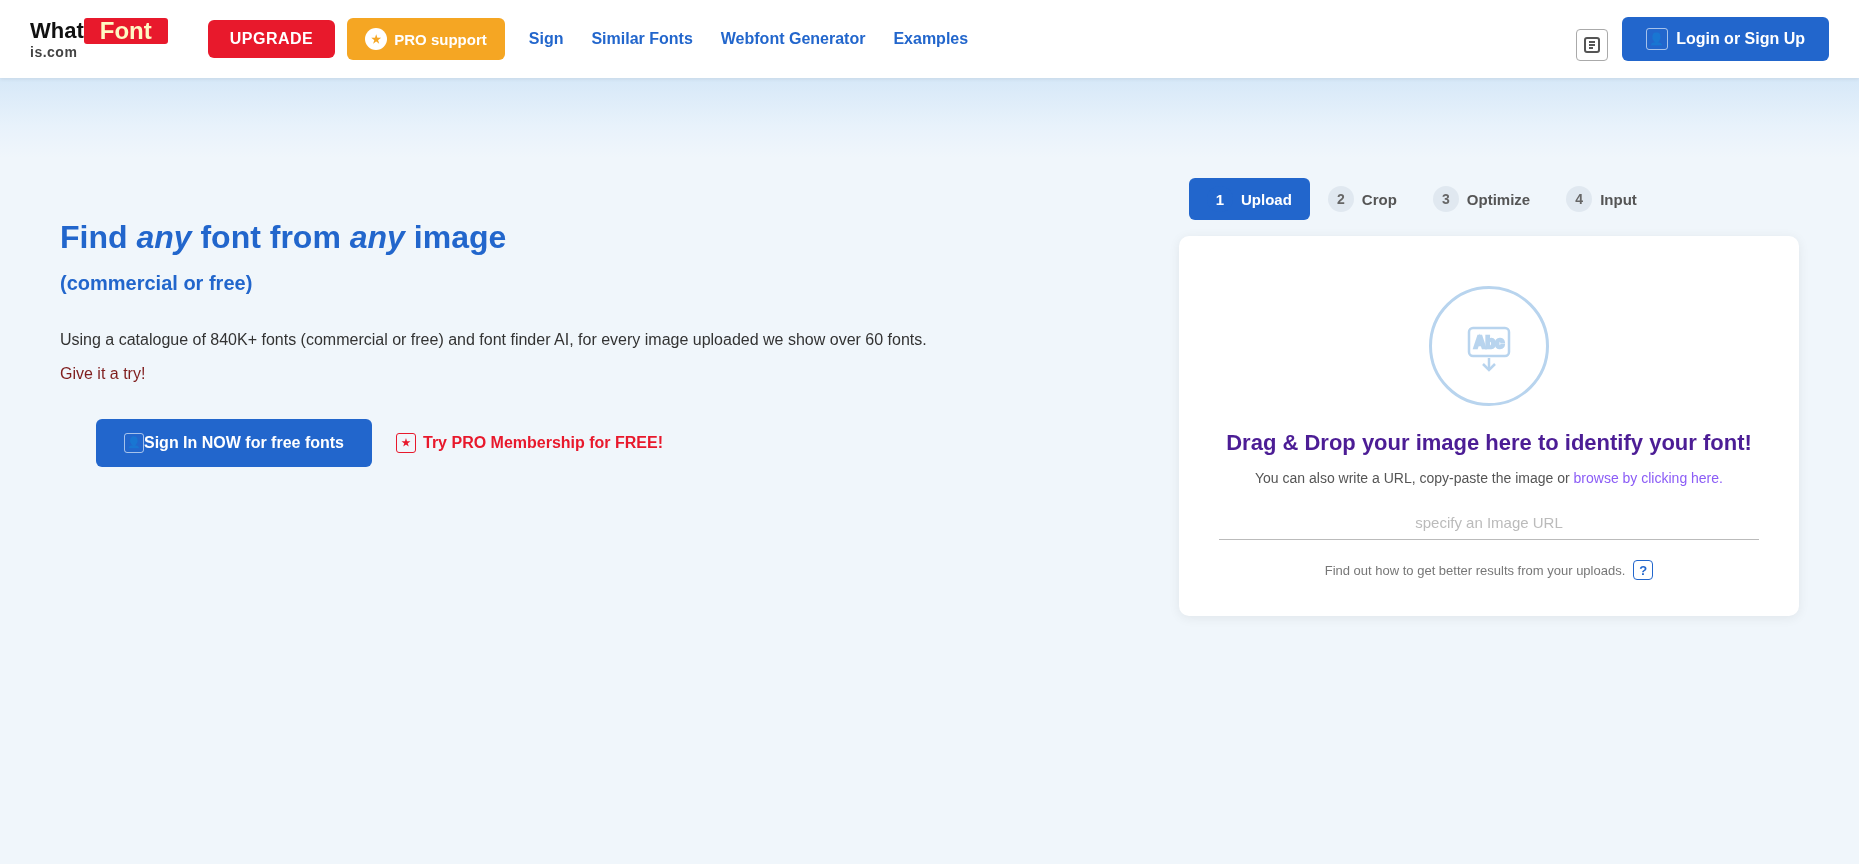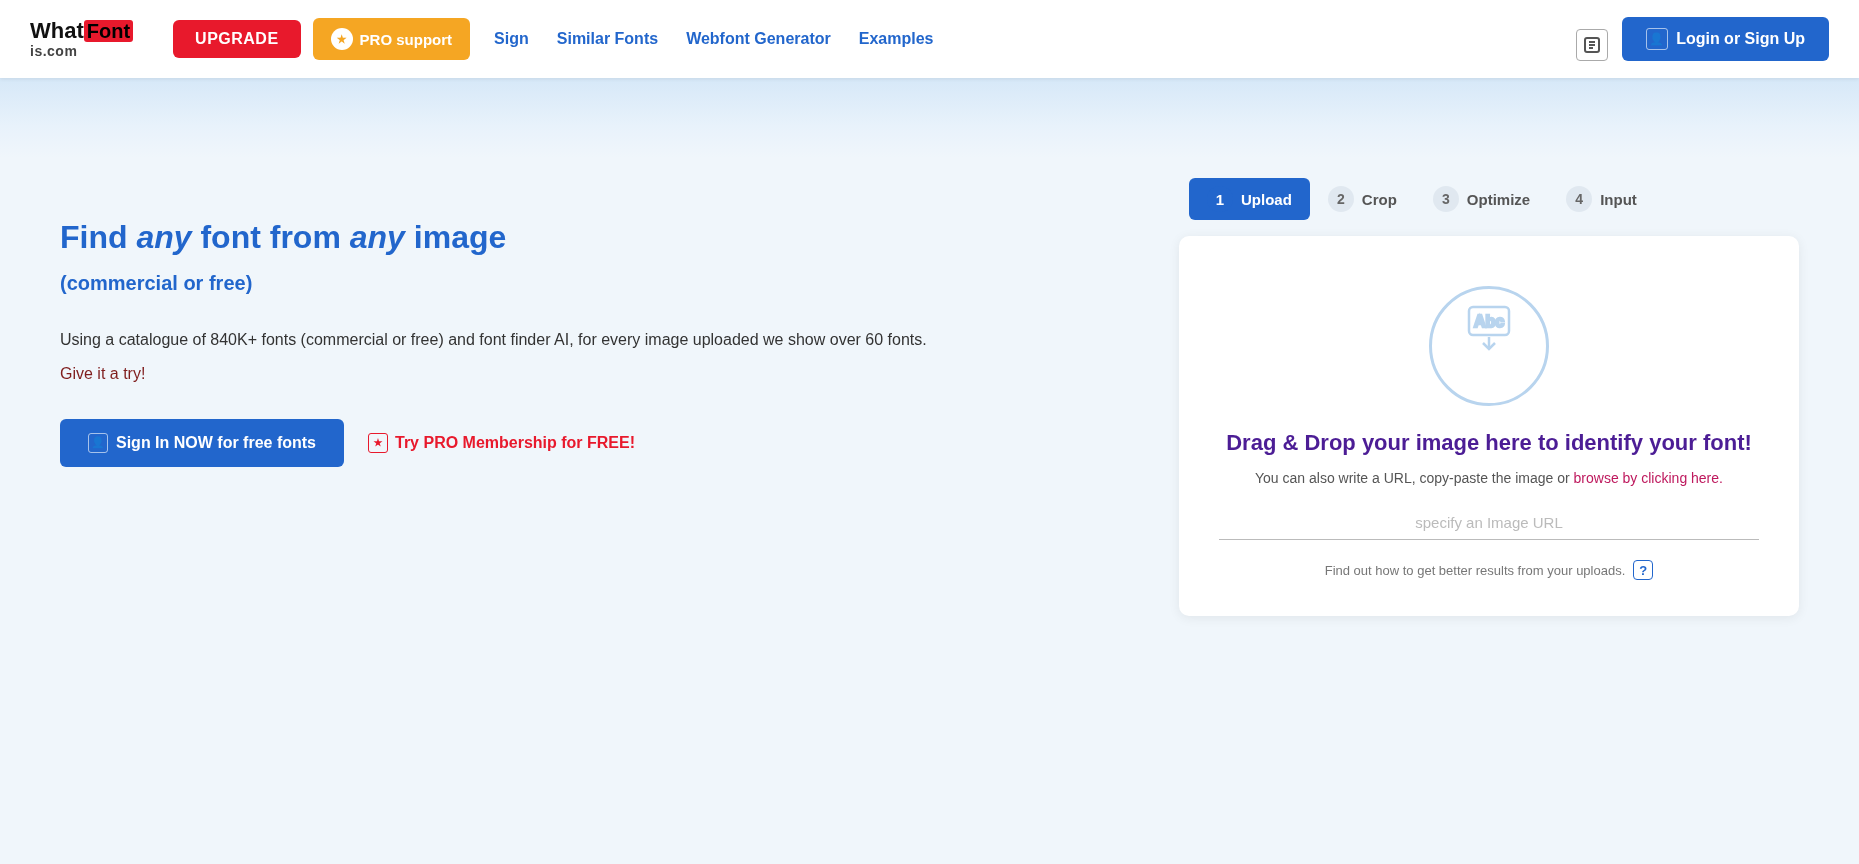--- a/index.html
+++ b/index.html
@@ -15,21 +15,21 @@
       box-shadow: 0 1px 4px rgba(0,0,0,0.08);
       position: relative;
       z-index: 10;
     }
     .logo-wrap {
       display: flex;
       align-items: center;
       margin-right: 40px;
     }
     .logo-what { font-size: 22px; font-weight: 900; color: #111; line-height: 1.1; }
-    .logo-font { background: #e8192c; color: #000000; font-size: 20px; font-weight: 900; padding: 0 3px; border-radius: 3px; line-height: 1.1; }
+    .logo-font { background: #e8192c; color: #fef9c3; font-size: 24px; font-weight: 900; padding: 0 16px; border-radius: 3px; line-height: 1.1; }
     .logo-block { display: flex; flex-direction: column; align-items: flex-start; }
     .logo-row1 { display: flex; align-items: center; }
     .logo-row2 { font-size: 14px; color: #444; font-weight: 700; letter-spacing: 0.5px; }
 
     .nav-btn-upgrade {
       background: #e8192c;
       color: #fff;
       font-weight: 800;
       font-size: 16px;
       border: none;
@@ -166,21 +166,21 @@
       background: #2266cc;
       color: #fff;
       font-weight: 700;
       font-size: 16px;
       border: none;
       border-radius: 6px;
       padding: 14px 28px;
       cursor: pointer;
       display: flex;
       align-items: center;
-      gap: 8px;
+      margin-left: 36px;
     }
     .btn-signin-icon {
       border: 1px solid rgba(255,255,255,0.6);
       border-radius: 3px;
       width: 20px; height: 20px;
       display: flex; align-items: center; justify-content: center;
       font-size: 11px;
     }
     .btn-pro-free {
       background: none;
@@ -266,21 +266,21 @@
       align-items: center;
       min-height: 380px;
     }
     .upload-icon-wrap {
       margin-bottom: 24px;
     }
     .upload-circle {
       width: 120px; height: 120px;
       border: 3px solid #b8d4ee;
       border-radius: 50%;
-      display: flex; align-items: flex-start; justify-content: center; text-decoration: underline;
+      display: flex; align-items: center; justify-content: center; text-decoration: underline;
     }
     .upload-circle svg {
       width: 72px; height: 72px;
       fill: none;
       stroke: #b8d4ee;
       stroke-width: 2.5;
     }
     .drag-drop-text {
       font-size: 22px;
       font-weight: 700;
@@ -288,21 +288,21 @@
       margin-bottom: 14px;
       text-align: center;
     }
     .or-text {
       font-size: 14px;
       color: #555;
       margin-bottom: 20px;
       text-align: center;
     }
     .browse-link {
-      color: #be185d;
+      color: #8b5cf6;
       text-decoration: none;
       cursor: pointer;
     }
     .url-input-wrap {
       width: 100%;
       margin-bottom: 20px;
     }
     .url-input {
       width: 100%;
       border: none;

